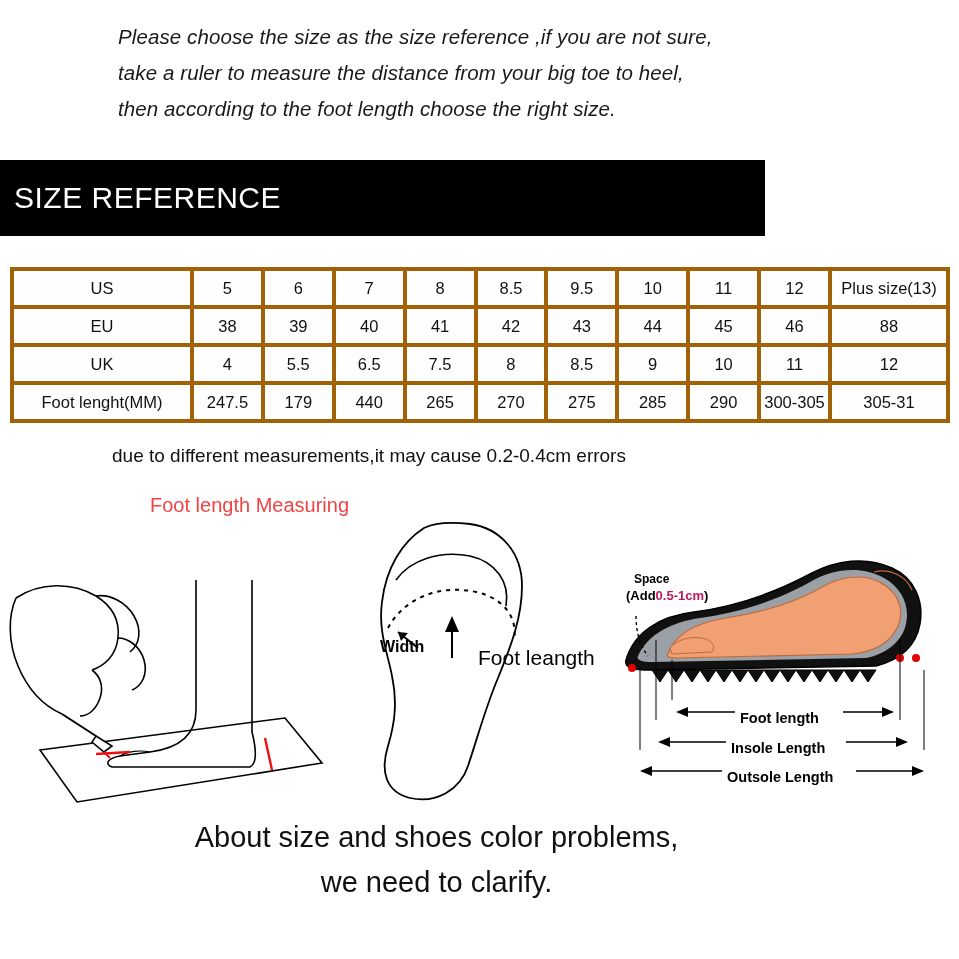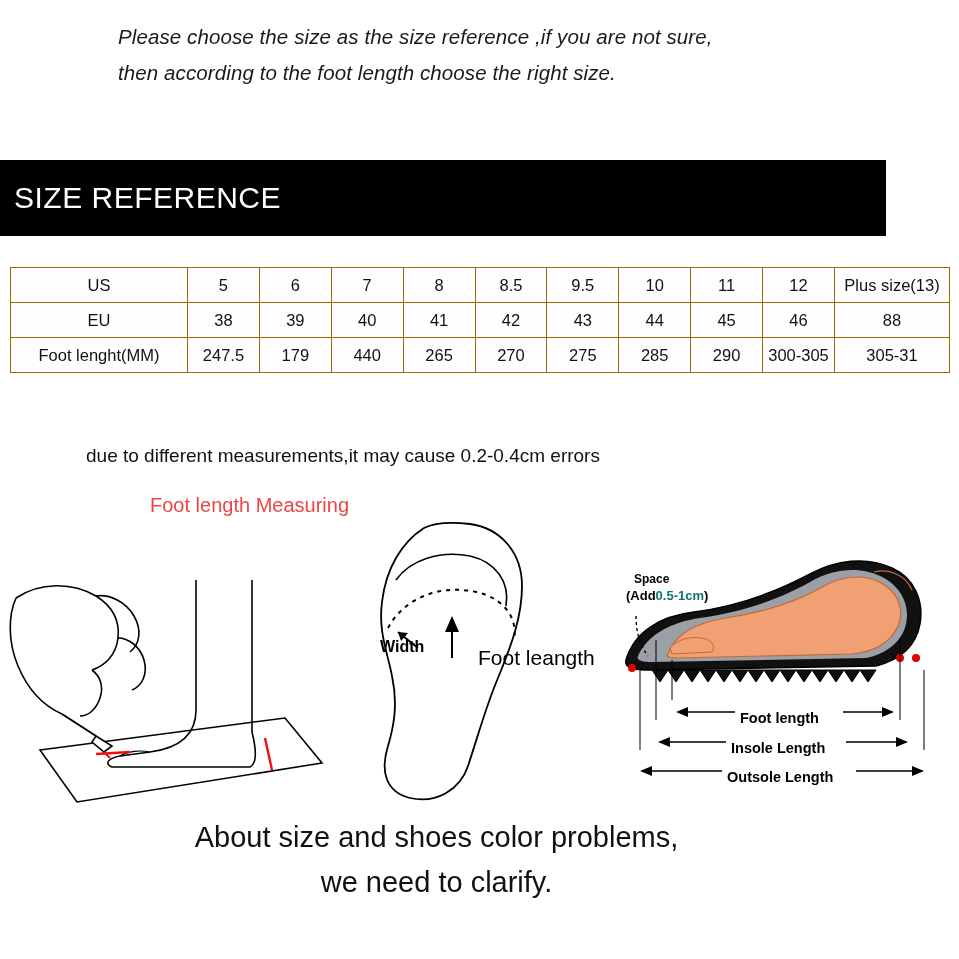--- a/index.html
+++ b/index.html
@@ -29,21 +29,21 @@
     line-height: 1.28;
     letter-spacing: 0.1px;
     color: #1a1a1a;
   }
 
   
   .banner {
     position: absolute;
     left: 0;
     top: 160px;
-    width: 886px;
+    width: 765px;
     height: 76px;
     background: #000000;
     display: flex;
     align-items: center;
   }
   .banner-title {
     color: #ffffff;
     font-size: 30px;
     letter-spacing: 0.5px;
     padding-left: 14px;
@@ -56,21 +56,21 @@
     left: 10px;
     top: 267px;
     width: 940px;
   }
   table.size-table {
     border-collapse: collapse;
     width: 940px;
     table-layout: fixed;
   }
   table.size-table td {
-    border: 1px solid #a16207;
+    border: 4px solid #a16207;
     height: 34px;
     text-align: center;
     font-size: 16.5px;
     color: #111;
     background: #fefefe;
     padding: 0 2px;
     white-space: nowrap;
     overflow: hidden;
   }
   table.size-table td.rowhead {
@@ -84,21 +84,21 @@
   
   .note {
     position: absolute;
     left: 0;
     top: 445px;
     width: 959px;
     text-align: left;
   }
   .note span {
     display: inline-block;
-    padding-left: 86px;
+    padding-left: 112px;
     font-size: 19px;
     color: #111;
   }
 
   
   .measure-label {
     position: absolute;
     left: 150px;
     top: 494px;
     font-size: 20px;
@@ -118,21 +118,21 @@
   .lbl {
     position: absolute;
     font-size: 15px;
     font-weight: bold;
     color: #000;
   }
   .lbl-width { left: 380px; top: 638px; font-size: 16px; }
   .lbl-footlen { left: 478px; top: 646px; font-size: 21px; font-weight: normal; }
   .lbl-space { left: 634px; top: 572px; font-size: 12px; }
   .lbl-add { left: 626px; top: 588px; font-size: 13px; }
-  .lbl-add .red { color: #0f766e; }
+  .lbl-add .red { color: #be185d; }
   .lbl-dim1 { left: 740px; top: 710px; font-size: 14.5px; }
   .lbl-dim2 { left: 731px; top: 740px; font-size: 14.5px; }
   .lbl-dim3 { left: 727px; top: 769px; font-size: 14.5px; }
 
   
   .bottom {
     position: absolute;
     left: 0;
     top: 815px;
     width: 873px;
@@ -142,20 +142,21 @@
     font-size: 29px;
     color: #111;
     line-height: 1.55;
   }
 </style>
 </head>
 <body>
 
 <div class="intro">
   <p>Please choose the size as the size reference ,if you are not sure,</p>
+  <p>take a ruler to measure the distance from your big toe to heel,</p>
   <p>then according to the foot length choose the right size.</p>
 </div>
 
 <div class="banner">
   <span class="banner-title">SIZE REFERENCE</span>
 </div>
 
 <div class="table-wrap">
   <table class="size-table">
     <tbody>
@@ -179,20 +180,33 @@
         <td>40</td>
         <td>41</td>
         <td>42</td>
         <td>43</td>
         <td>44</td>
         <td>45</td>
         <td>46</td>
         <td class="lastcol">88</td>
       </tr>
       <tr>
+        <td class="rowhead">UK</td>
+        <td>4</td>
+        <td>5.5</td>
+        <td>6.5</td>
+        <td>7.5</td>
+        <td>8</td>
+        <td>8.5</td>
+        <td>9</td>
+        <td>10</td>
+        <td>11</td>
+        <td class="lastcol">12</td>
+      </tr>
+      <tr>
         <td class="rowhead">Foot lenght(MM)</td>
         <td>247.5</td>
         <td>179</td>
         <td>440</td>
         <td>265</td>
         <td>270</td>
         <td>275</td>
         <td>285</td>
         <td>290</td>
         <td>300-305</td>

